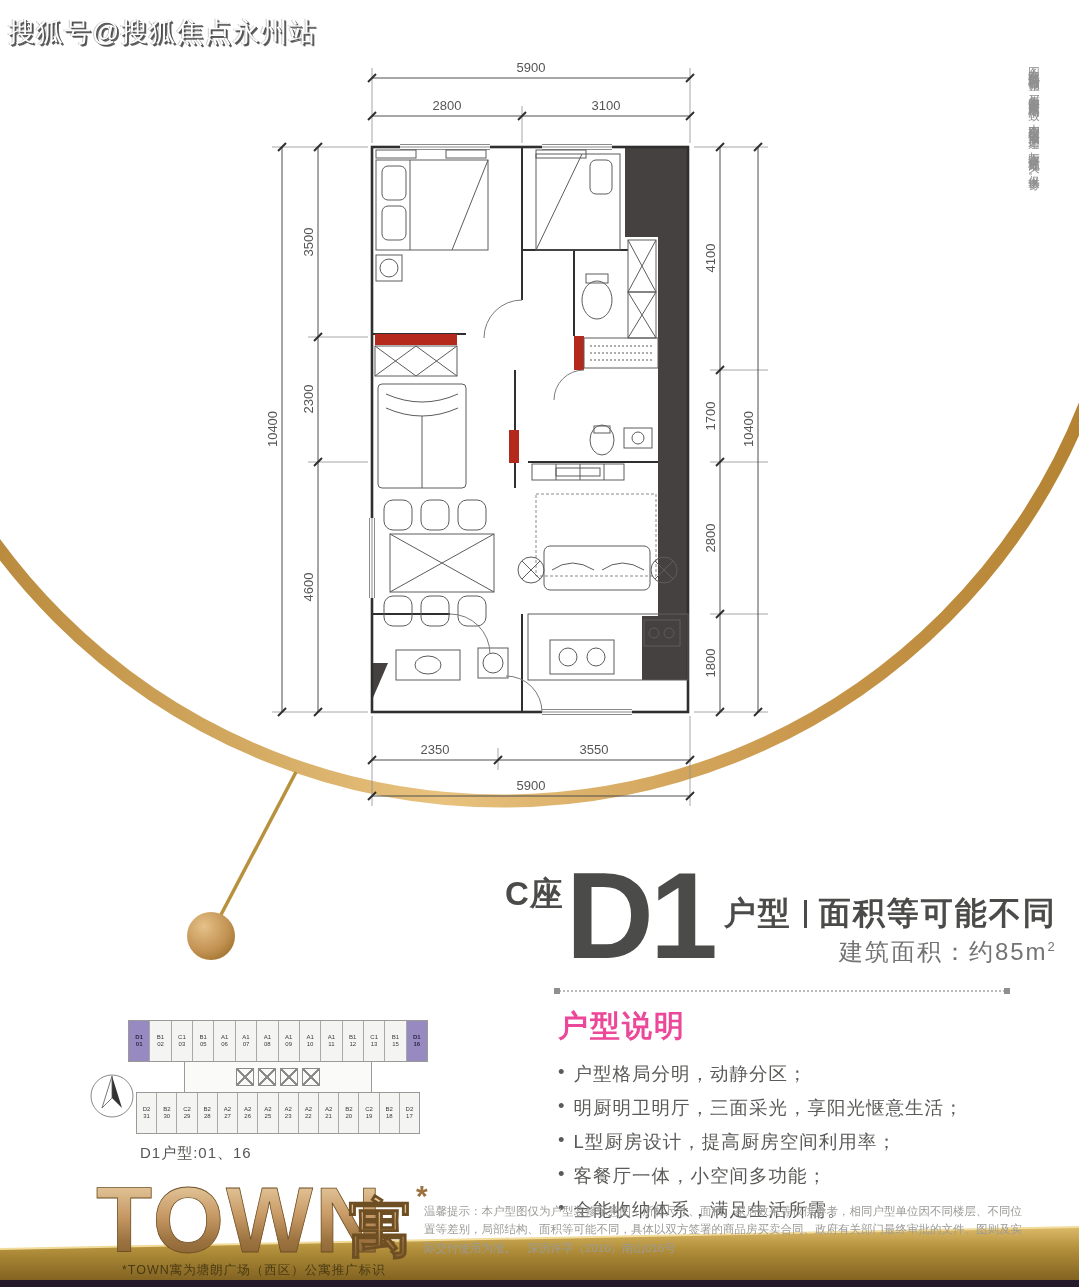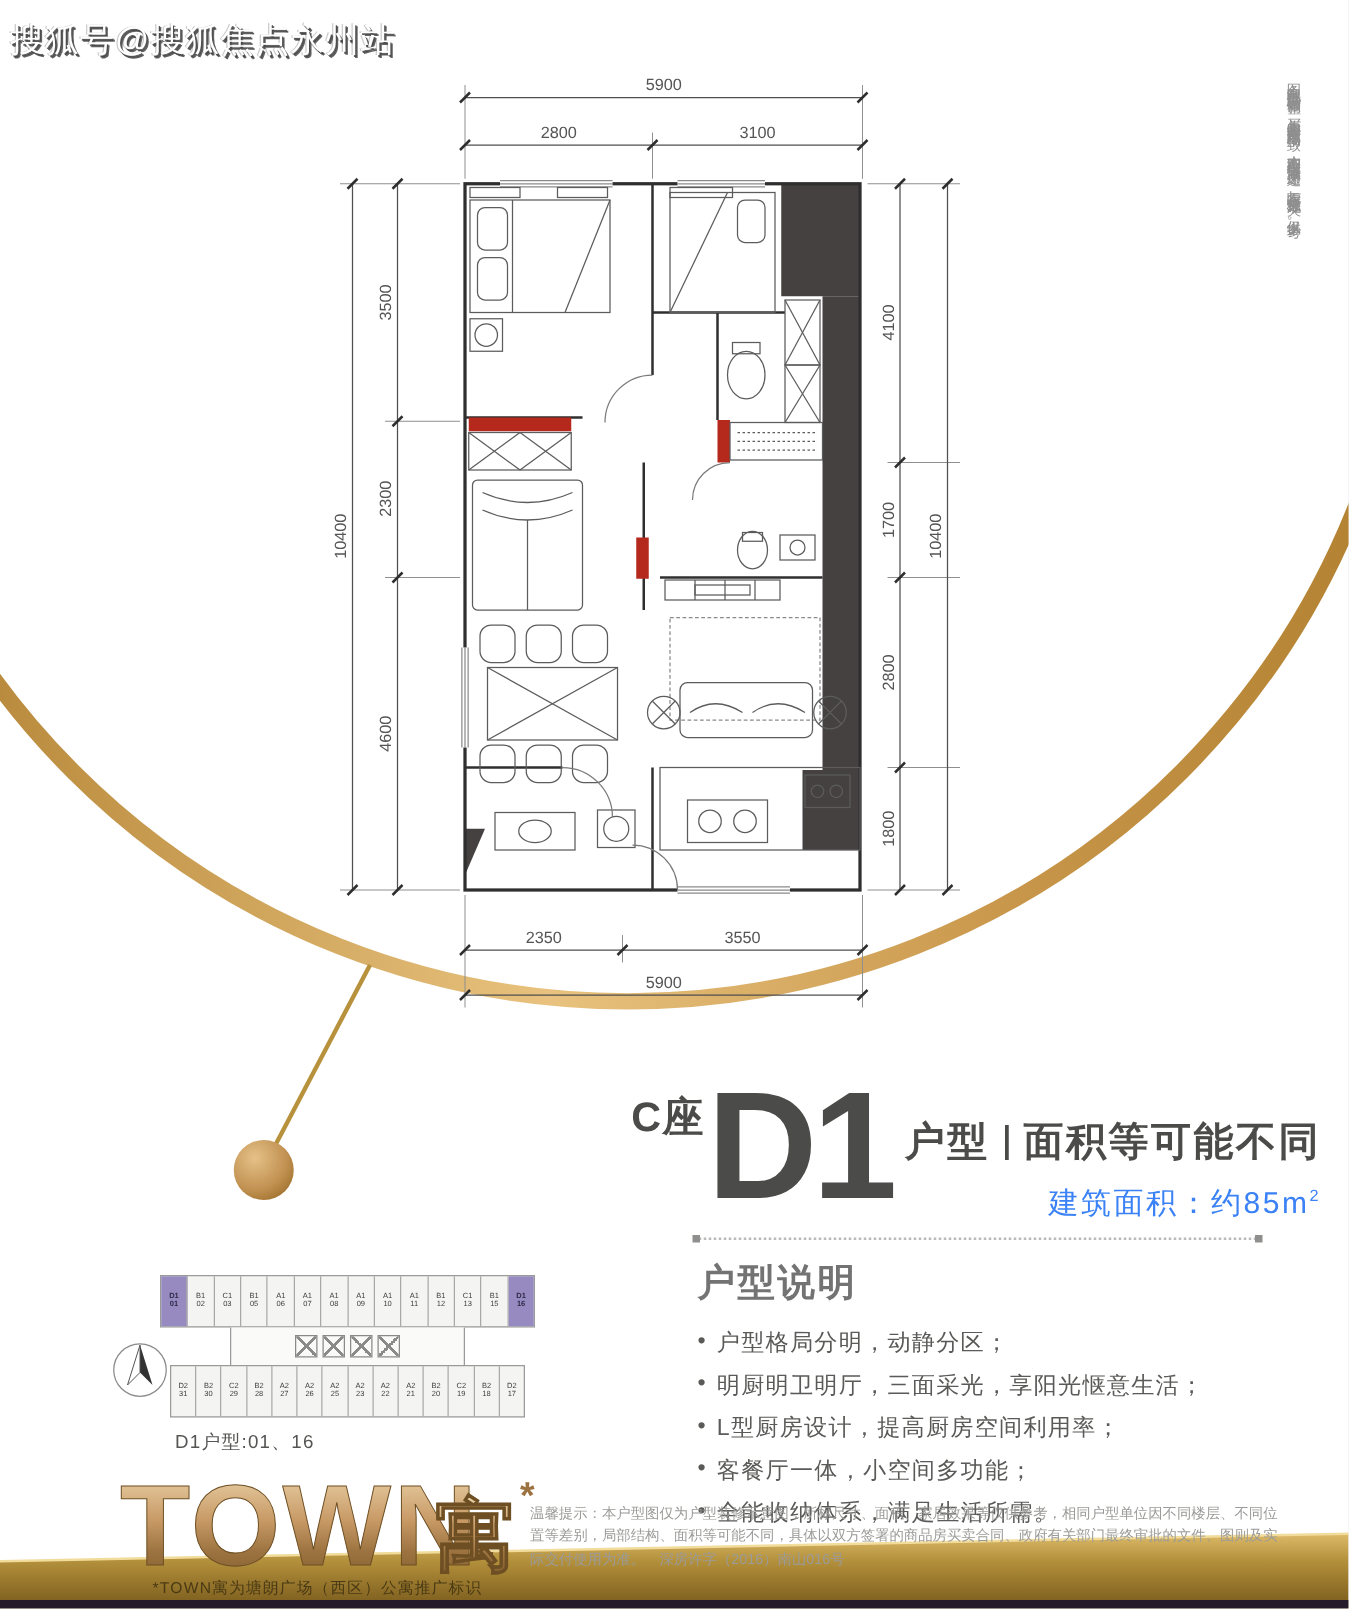--- a/index.html
+++ b/index.html
@@ -16,29 +16,29 @@
   
   .side-note{position:absolute;left:1026px;top:58px;height:600px;writing-mode:vertical-rl;
     font-size:11.5px;letter-spacing:1.2px;color:#8f8f8f;line-height:1.4;z-index:3;}
   
   .title-block{position:absolute;left:505px;top:866px;display:flex;align-items:flex-start;z-index:5;color:#4b4b49;}
   .t-block{font-size:33px;font-weight:bold;margin-top:6px;letter-spacing:1px;}
   .t-unit{font-size:122px;font-weight:bold;line-height:.82;letter-spacing:-4px;margin:0 10px 0 2px;}
   .t-right{margin-top:26px;text-align:right;}
   .t-layout{display:flex;align-items:center;font-size:32px;font-weight:bold;letter-spacing:2px;}
   .t-sep{display:inline-block;width:3px;height:28px;background:#4b4b49;margin:0 12px;}
-  .t-area{font-size:24px;margin-top:10px;letter-spacing:2px;color:#3b82f6;}
+  .t-area{font-size:24px;letter-spacing:2px;color:#737373;}
   .t-area sup{font-size:13px;}
   
   .divider{position:absolute;left:556px;top:990px;width:452px;border-top:2px dotted #b9b9b7;z-index:5;}
   .divider::before,.divider::after{content:"";position:absolute;top:-4px;width:6px;height:6px;background:#8f8f8d;}
   .divider::before{left:-2px;} .divider::after{right:-2px;}
   
   .desc{position:absolute;left:558px;top:1006px;width:460px;z-index:5;}
-  .desc h3{margin:0 0 14px 0;font-size:30px;letter-spacing:2px;color:#737373;}
+  .desc h3{margin:0 0 14px 0;font-size:30px;letter-spacing:2px;color:#ec4899;}
   .desc ul{list-style:none;margin:0;padding:0;}
   .desc li{display:flex;font-size:18.5px;color:#5a5a58;margin-bottom:9px;letter-spacing:1px;}
   .desc li .dot{margin-right:8px;color:#5a5a58;}
   
   .floorplate{position:absolute;left:128px;top:1020px;width:300px;z-index:5;}
   .fp-row{display:flex;border:1px solid #9a9a98;background:#f4f4f2;height:40px;}
   .fp-row.bottom{margin-left:8px;margin-right:8px;}
   .fp-cell{flex:1;border-right:1px solid #a9a9a7;display:flex;flex-direction:column;align-items:center;
     justify-content:center;font-size:6px;line-height:7px;color:#3c3c3c;overflow:hidden;}
   .fp-cell:last-child{border-right:none;}

